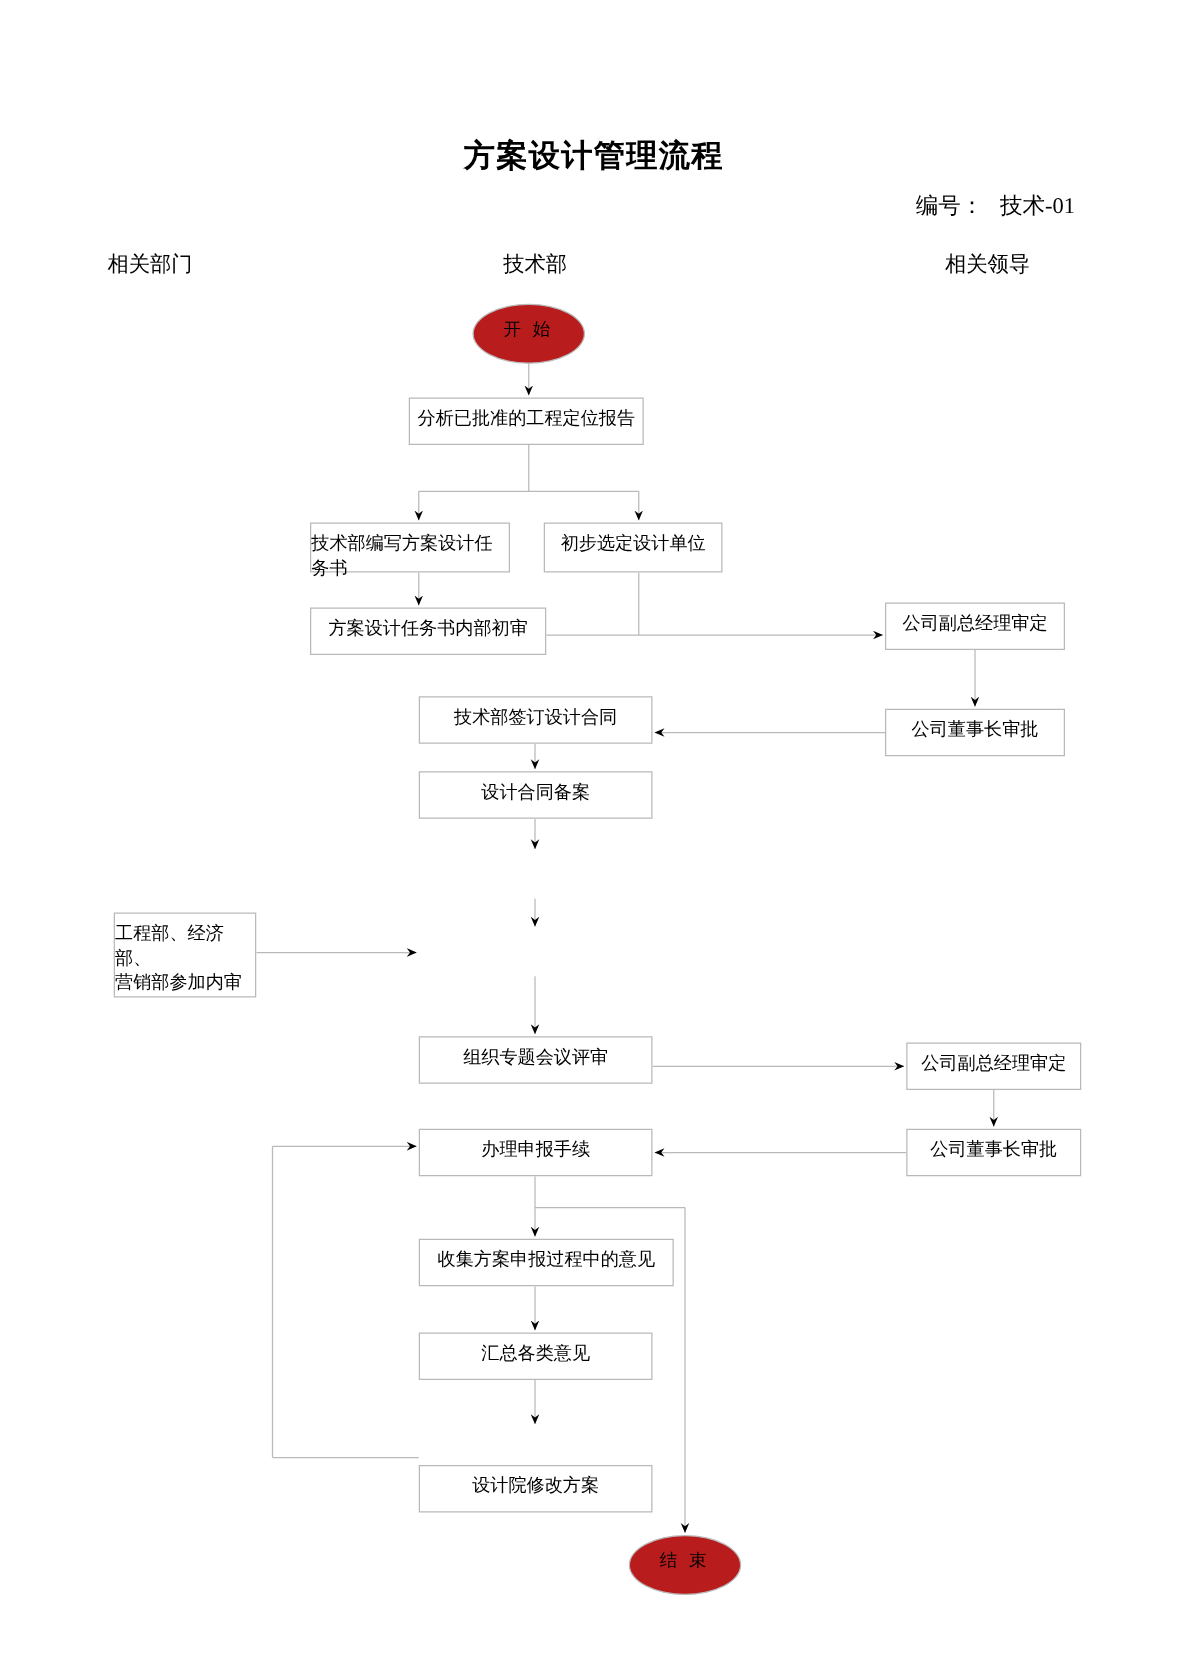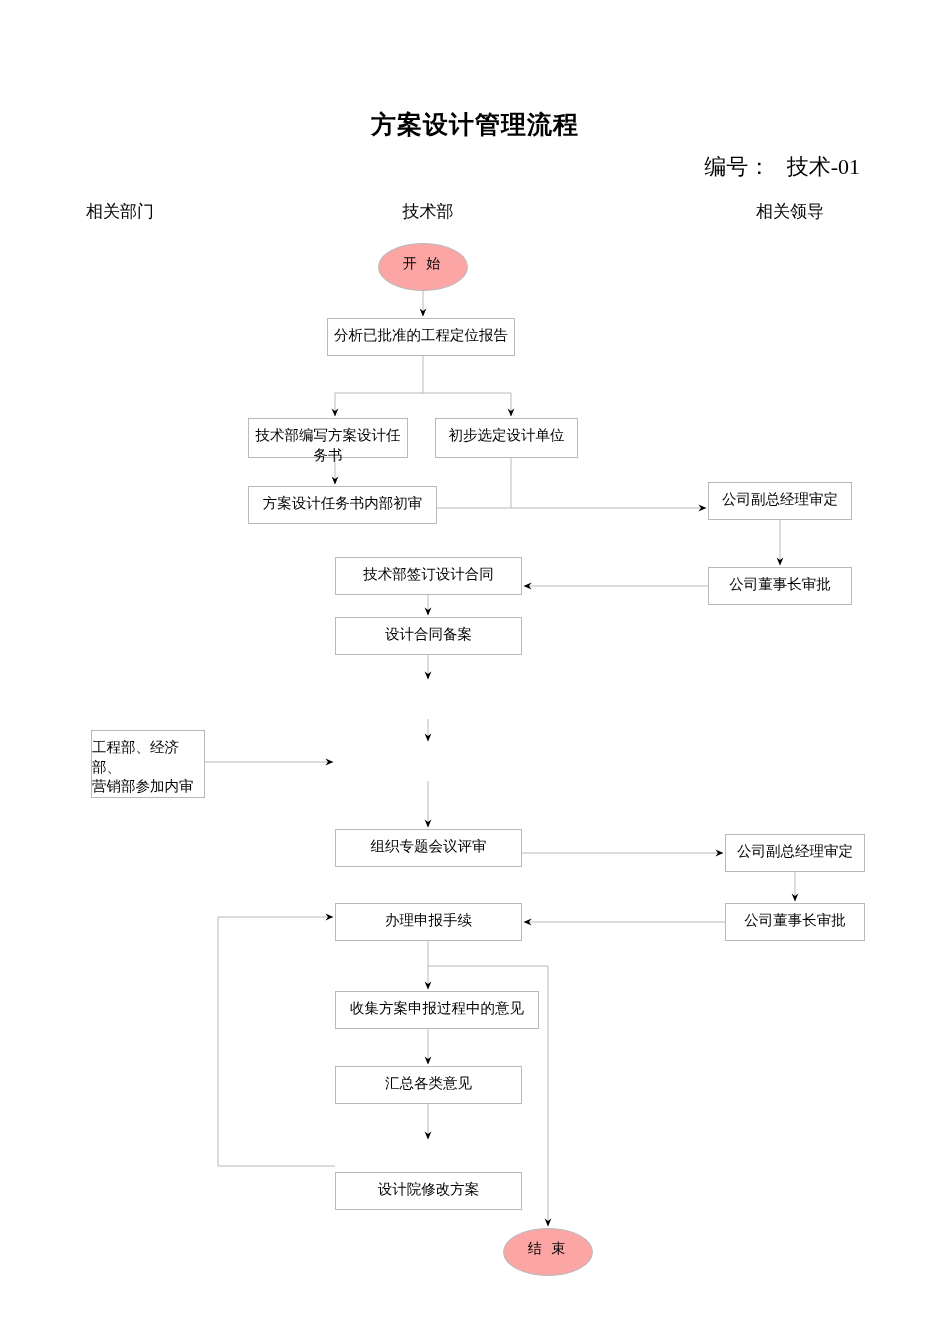--- a/index.html
+++ b/index.html
@@ -21,21 +21,21 @@
     text-align:center;
     font-size:25px;
     font-weight:bold;
     font-family:"DejaVu Sans","Liberation Sans",sans-serif;
     letter-spacing:1px;
   }
   .doc-code{
     position:absolute;
     left:600px;top:152px;width:260px;
     text-align:right;
-    font-size:22px;
+    font-size:18px;
     white-space:pre;
   }
   .col-head{
     position:absolute;
     top:200px;
     font-size:17px;
     text-align:center;
   }
   .col-head.c1{left:45px;width:150px;}
   .col-head.c2{left:353px;width:150px;}
@@ -45,33 +45,33 @@
     position:absolute;
     box-sizing:border-box;
     border:1px solid #b9b9b9;
     background:#ffffff;
     font-size:14.5px;
     line-height:1.35;
     display:flex;
     align-items:flex-start;
     justify-content:center;
     padding-top:7px;
-    text-align:center;
+    text-align:left;
     white-space:pre-line;
   }
   .node.left-al{
     justify-content:flex-start;
     text-align:left;
   }
   .terminator{
     position:absolute;
     box-sizing:border-box;
     border:1px solid #b9b9b9;
     border-radius:50%;
-    background:#fca5a5;
+    background:#b91c1c;
     font-size:14px;
     display:flex;
     align-items:center;
     justify-content:center;
     letter-spacing:3px;
   }
   .terminator span{display:block;transform:translateY(-3px);}
 </style>
 </head>
 <body>

